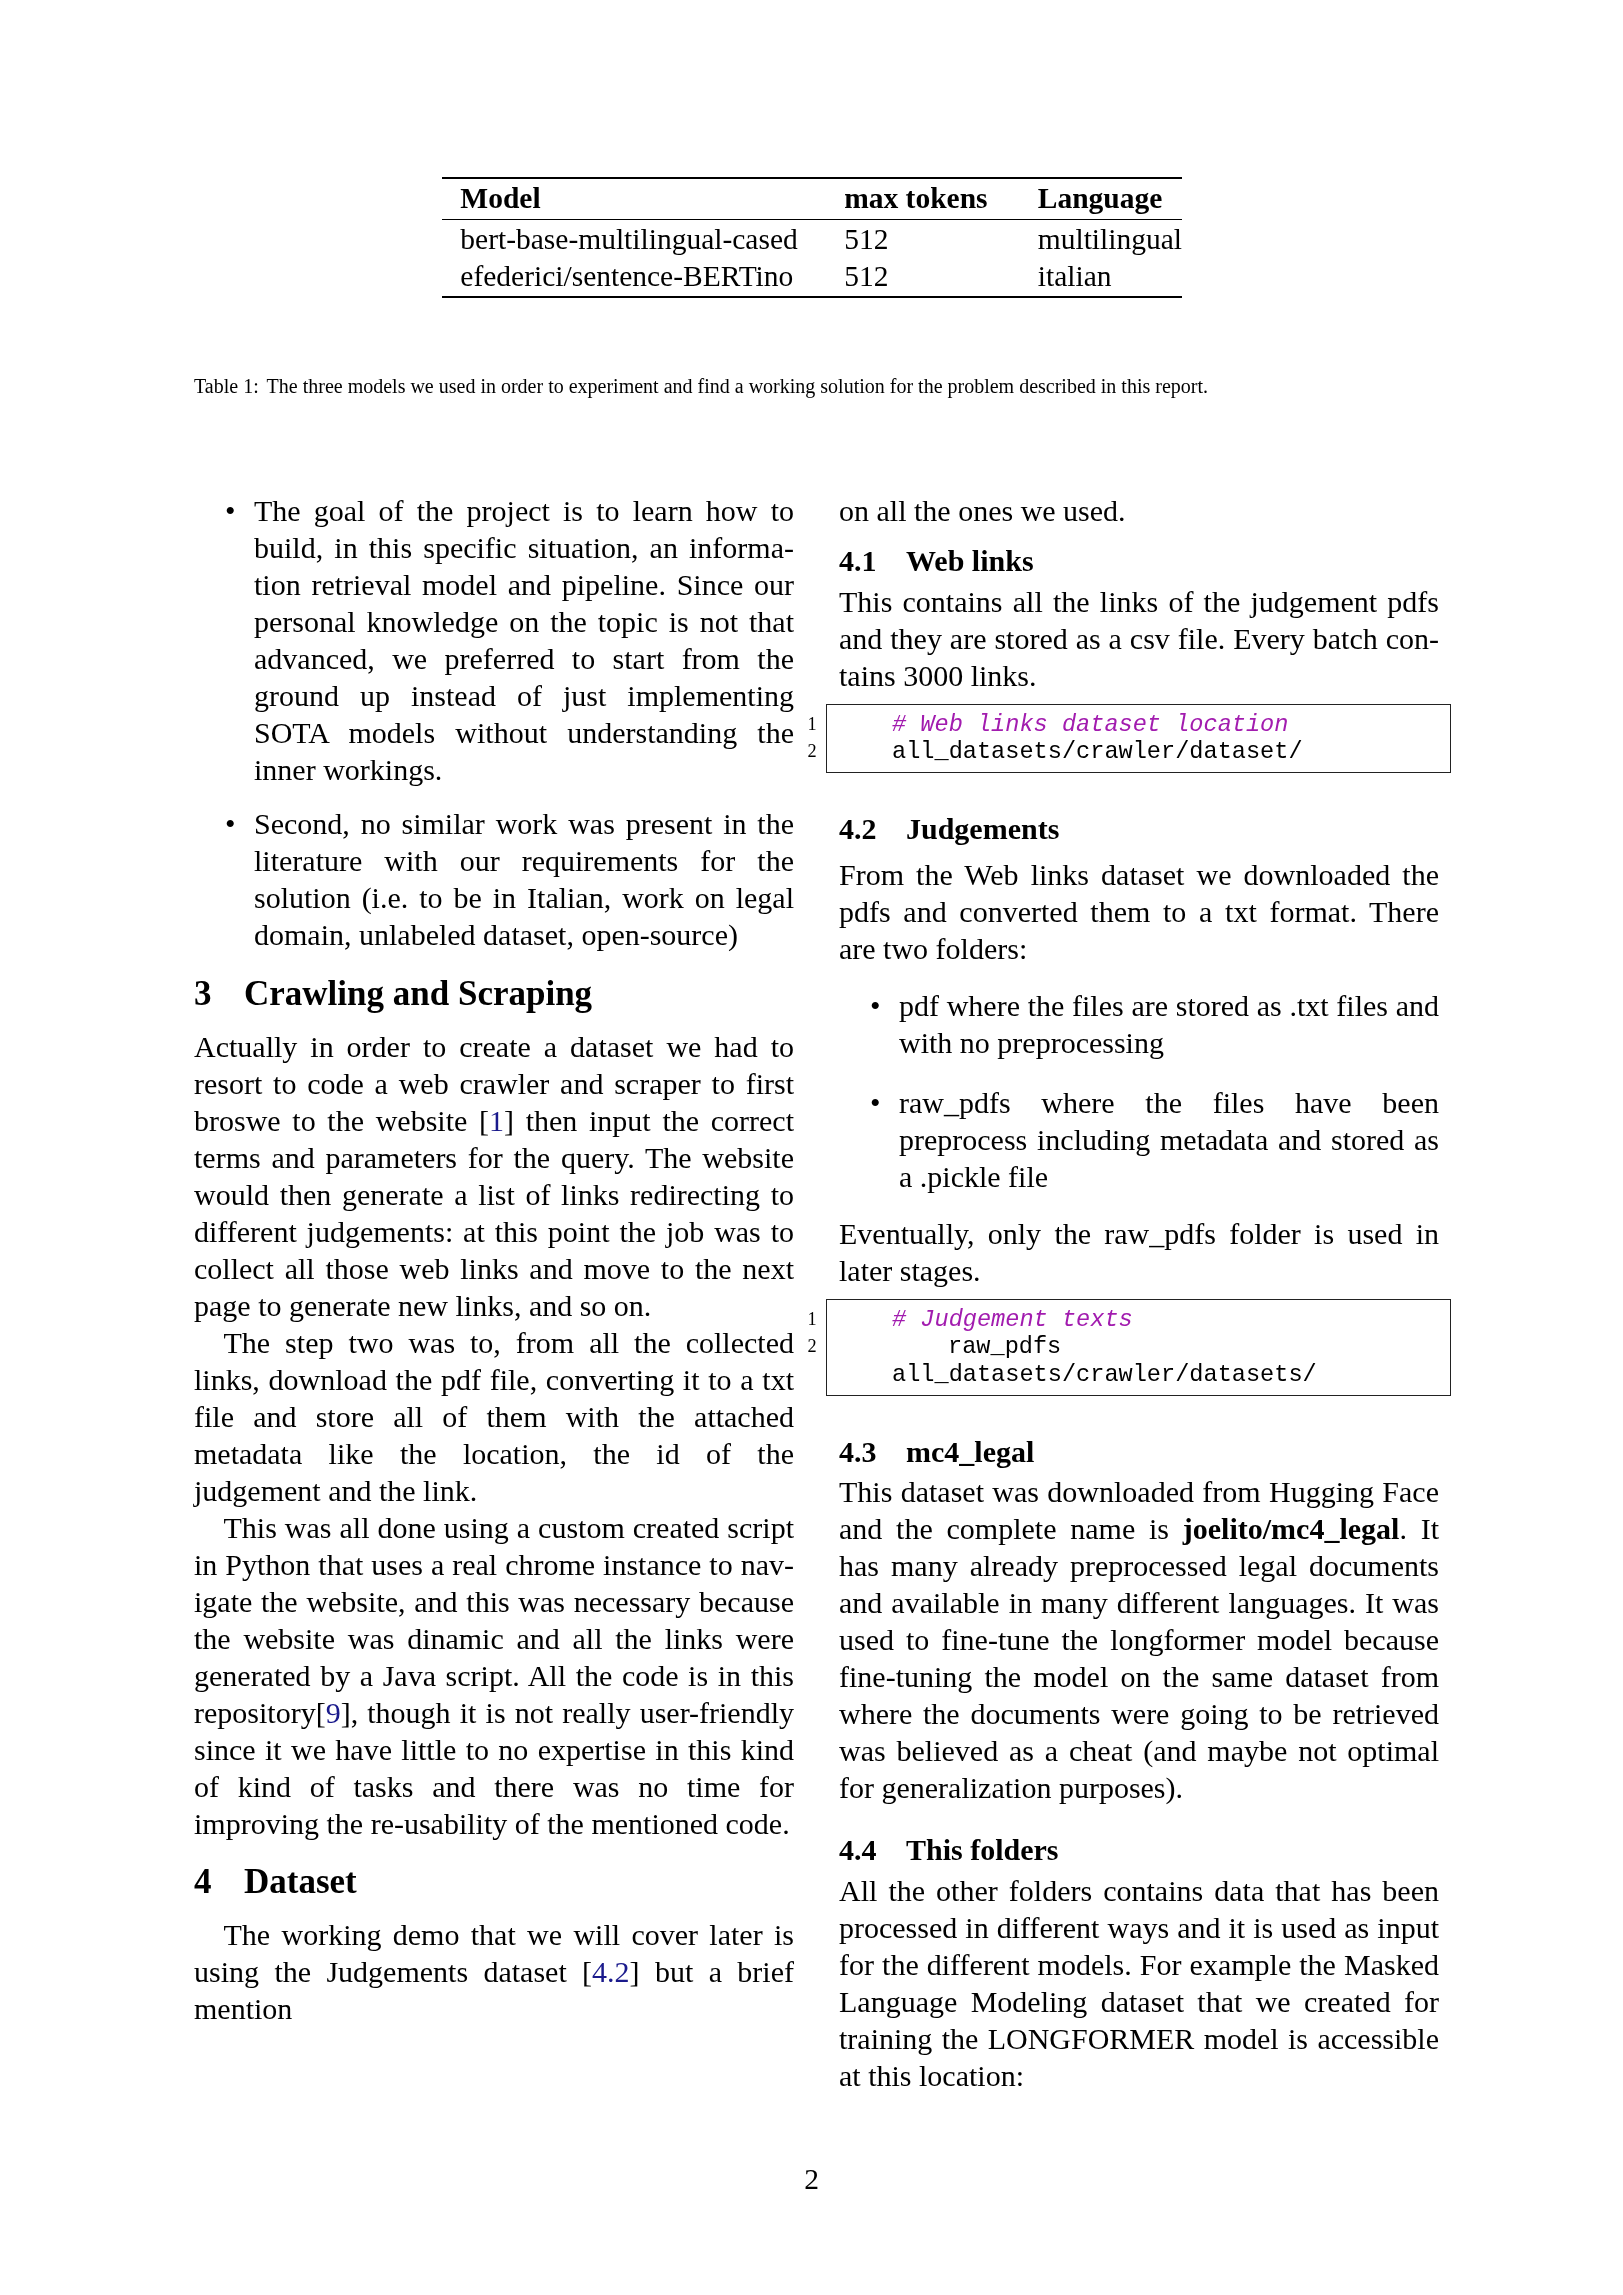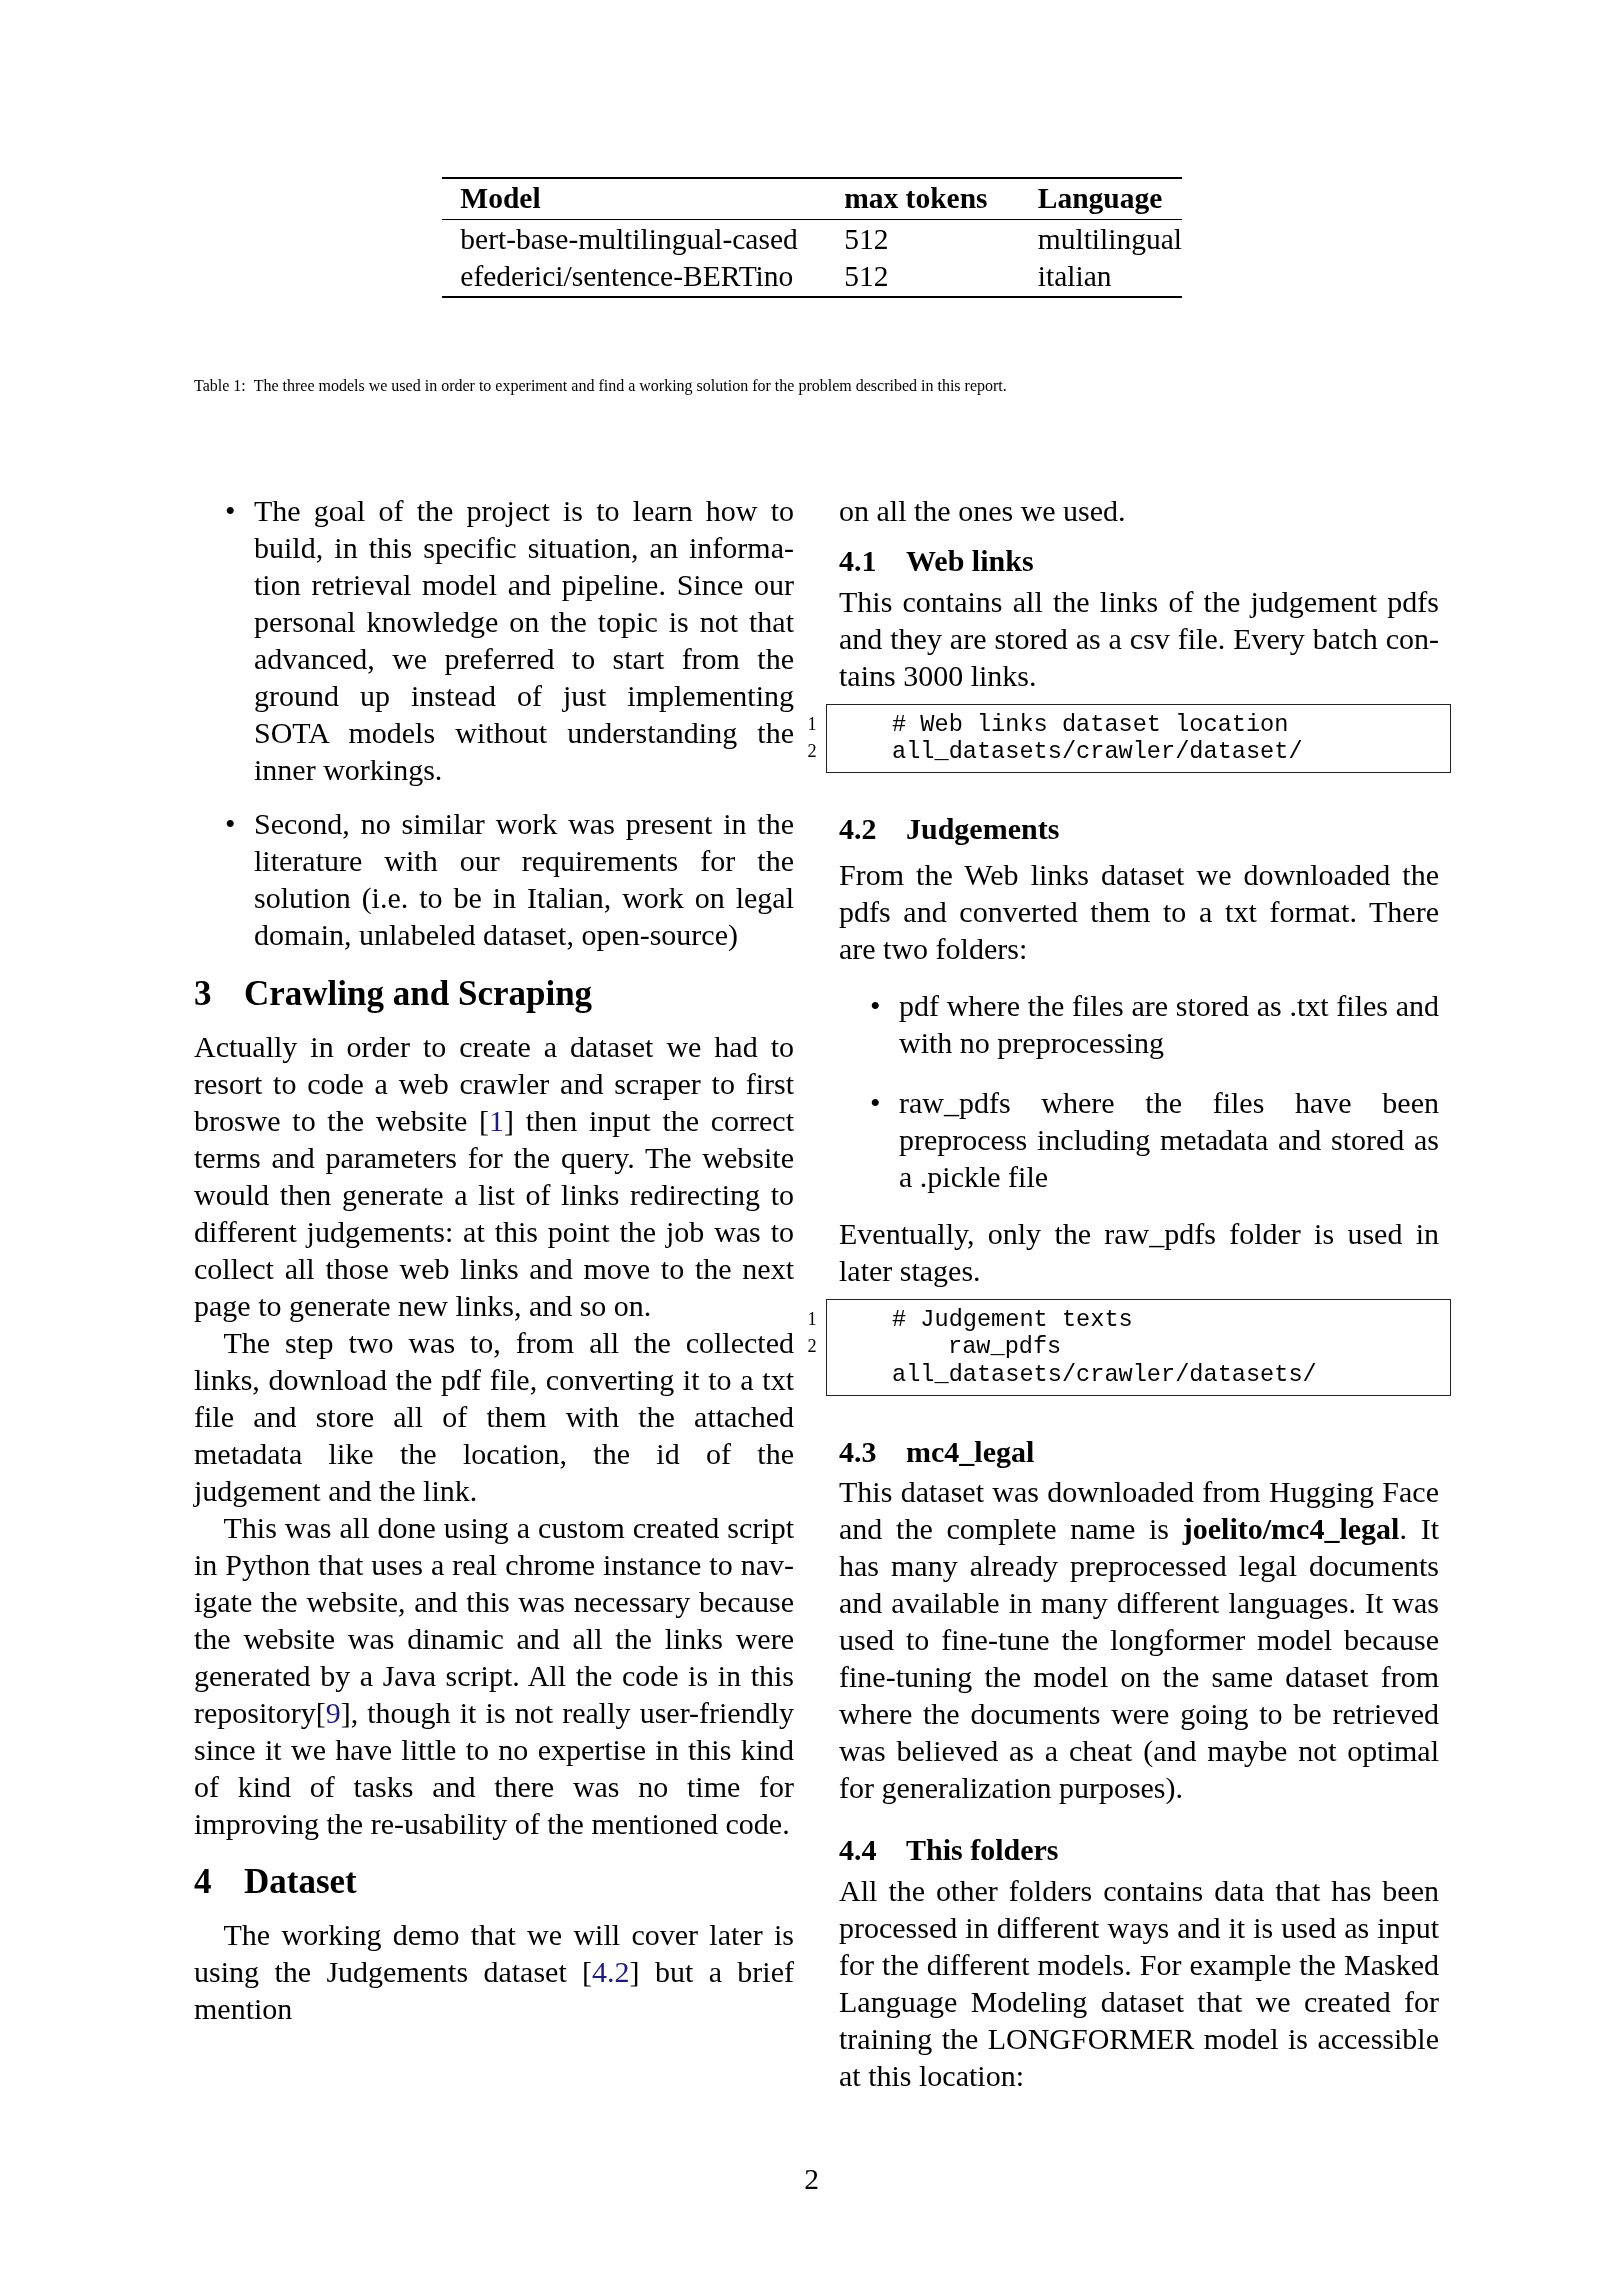--- a/index.html
+++ b/index.html
@@ -15,21 +15,21 @@
   table.models th, table.models td { text-align: left; padding: 0 0 0 18.3px; white-space: nowrap; }
   table.models th:first-child, table.models td:first-child { padding-left: 18.3px; }
   table.models thead tr { border-top: 2px solid #000; border-bottom: 1.3px solid #000; }
   table.models thead th { font-weight: bold; padding-top: 1.3px; padding-bottom: 1.3px; }
   table.models tbody tr:last-child { border-bottom: 2px solid #000; }
   table.models tbody tr:first-child td { padding-top: 1.3px; }
   table.models tbody tr:last-child td { padding-bottom: 1.3px; }
   .c1 { width: 367px; }
   .c2 { width: 177px; }
 
-  #caption { left: 194px; top: 370px; width: 1250px; font-size: 16px; line-height: 32px; text-align: justify; }
+  #caption { left: 194px; top: 370px; width: 1250px; font-size: 20px; line-height: 32px; text-align: justify; }
   #caption .lbl { margin-right: 7.9px; }
 
   .col { position: absolute; width: 600px; font-size: 30px; line-height: 37px; text-align: justify; hyphens: manual; }
   #col-left { left: 194px; top: 492px; }
   #col-right { left: 839px; top: 492px; }
 
   p { margin: 0; }
   p.indent { text-indent: 29.5px; }
   ul.bul { list-style: none; margin: 0; padding: 0; }
   ul.bul li { position: relative; padding-left: 60px; }
@@ -44,21 +44,21 @@
   b { font-weight: bold; }
 
   .code {
     position: relative; border: 1.3px solid #222; margin-left: -13px; margin-right: -11.8px;
     font-family: "Liberation Mono", "DejaVu Sans Mono", monospace;
     font-size: 23.6px; line-height: 27.5px; padding: 5.2px 0 6.5px 0; text-align: left;
   }
   .code .ln { position: absolute; left: -19.6px; font-family: "Liberation Serif", serif; font-size: 18.3px; }
   .code .line { padding-left: 65px; white-space: pre; }
   .code .line.cont { padding-left: 121px; }
-  .code .cmt { color: #000000; }
+  .code .cmt { color: #a21caf; font-style: italic; }
 
   #page-number { left: 0; width: 1623px; top: 2163px; text-align: center; font-size: 29.5px; }
 </style>
 </head>
 <body>
 
 <div id="table-wrap" class="abs">
   <table class="models">
     <thead>
       <tr>

